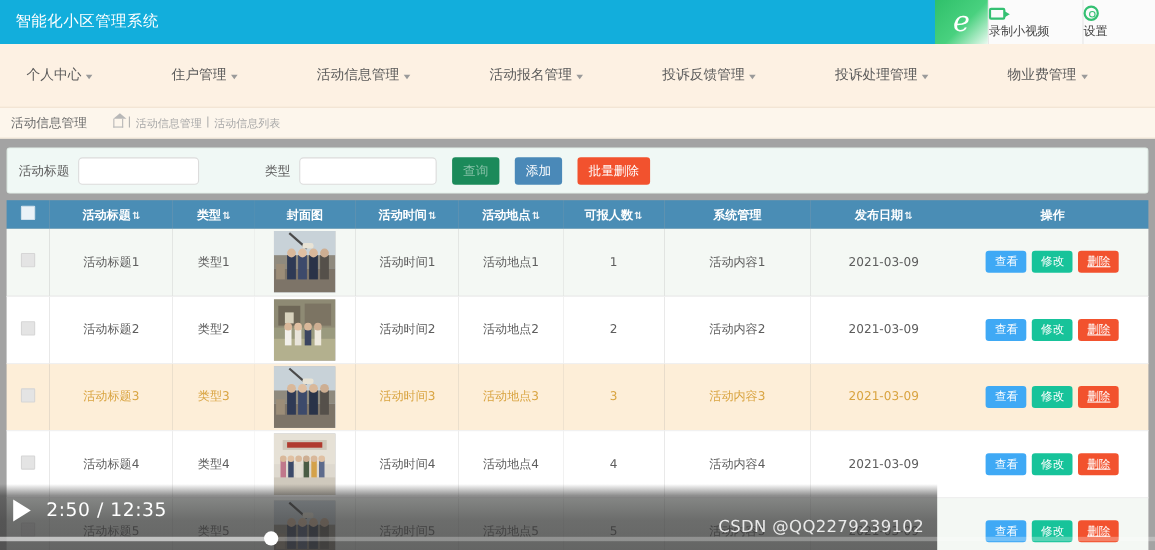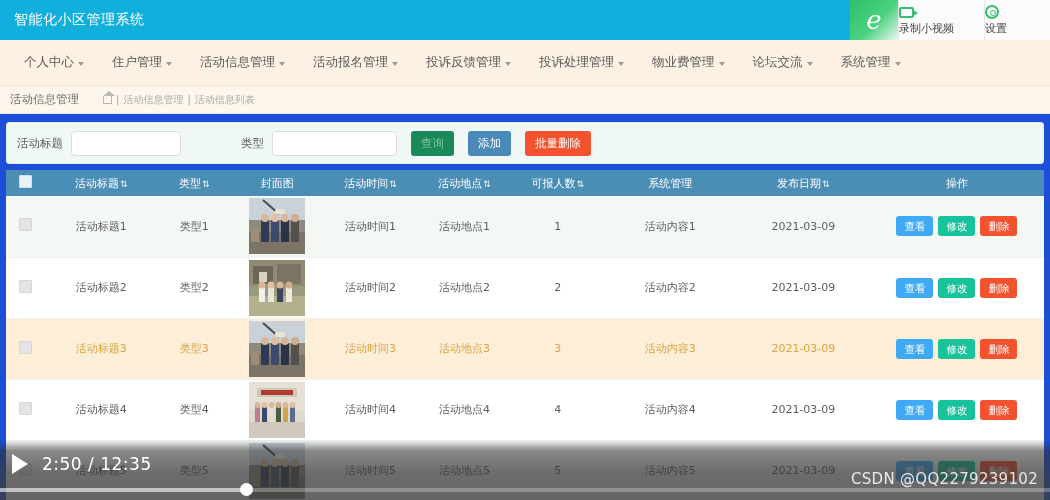--- a/index.html
+++ b/index.html
@@ -5,21 +5,21 @@
   * { box-sizing: border-box; margin: 0; padding: 0; }
   html, body {
     width: 1050px; height: 500px;
     font-family: "DejaVu Sans", "Liberation Sans", sans-serif;
     overflow: hidden;
     background: #fdf6ec;
   }
   #app {
     position: relative;
     width: 1050px; height: 500px;
-    background: #1d4ed8;
+    background: #a3a3a3;
   }
 
   
   .topbar {
     position: relative;
     height: 40px;
     background: #12aedc;
     display: flex;
     align-items: center;
   }
@@ -71,26 +71,27 @@
   .ic-win:before { content:""; position:absolute; left:-3px; top:-5px; width:3px; height:3px;
      border-left:2px solid #34c072; border-top:2px solid #34c072; }
   .ic-win:after { content:""; position:absolute; right:-3px; top:-5px; width:3px; height:3px;
      border-right:2px solid #34c072; border-top:2px solid #34c072; }
   
   .ic-gear { width:14px; height:14px; border:2px solid #34c072; border-radius:50%; position:relative;}
   .ic-gear:before{content:"";position:absolute;left:3px;top:3px;width:4px;height:4px;border:1px solid #34c072;border-radius:50%;}
 
   
   .navbar {
-    height: 46px;
+    height: 58px;
     background: #fdf1e3;
     border-bottom: 1px solid #f2e3cf;
     display: flex;
     align-items: center;
     padding-left: 10px;
+    gap: 44px;
   }
   .nav-item {
     font-size: 12.5px;
     color: #5a5a5a;
     padding: 0 14px;
     display: flex; align-items: center; gap: 4px;
     white-space: nowrap;
     cursor: default;
   }
   .caret {
@@ -166,21 +167,21 @@
   .btn-add { background: #4a89b8; min-width: 34px; margin-left: 6px; }
   .btn-batch { background: #f2522e; min-width: 52px; margin-left: 6px; }
 
   
   .table-wrap { margin: 6px 6px 0 6px; }
   table { width: 100%; border-collapse: collapse; table-layout: fixed; }
   thead th {
     background: #4a8db5;
     color: #ffffff;
     font-size: 11px;
-    font-weight: normal;
+    font-weight: bold;
     height: 26px;
     text-align: center;
     white-space: nowrap;
   }
   .sort-ic { font-size: 9px; opacity: .9; margin-left: 1px; }
   tbody td {
     font-size: 11px;
     color: #5d5d5d;
     text-align: center;
     height: 61px;
@@ -203,39 +204,39 @@
     display: inline-block;
     overflow: hidden;
     vertical-align: middle;
     background: #c9c9c9;
   }
   .thumb svg { display:block; }
   .act { display: flex; gap: 5px; justify-content: center; }
   .act .btn { height: 20px; line-height: 20px; font-size: 10.5px; padding: 0 8px; border-radius: 3px; }
   .b-view { background: #3fa9f5; }
   .b-edit { background: #17c39a; }
-  .b-del  { background: #f2522e; }
+  .b-del  { background: #f2522e; text-decoration: underline; }
 
   
   col.c-chk   { width: 38px; }
   col.c-title { width: 110px; }
   col.c-type  { width: 72px; }
   col.c-img   { width: 90px; }
   col.c-time  { width: 92px; }
   col.c-place { width: 92px; }
   col.c-num   { width: 90px; }
   col.c-cont  { width: 130px; }
   col.c-date  { width: 130px; }
   col.c-op    { width: 170px; }
 
   
   .player {
     position: absolute;
     left: 0; bottom: 0;
-    width: 1050px; height: 60px;
+    width: 852px; height: 60px;
     background: linear-gradient(to bottom, rgba(40,40,40,0) 0%, rgba(45,45,45,.55) 18%, rgba(55,55,55,.72) 55%, rgba(60,60,60,.78) 100%);
     pointer-events: none;
     padding-left: 24px;
   }
   .player-row {
     position: absolute;
     left: 0; top: 8px;
     height: 32px;
     display: flex; align-items: center;
     padding-left: 12px; gap: 14px;

